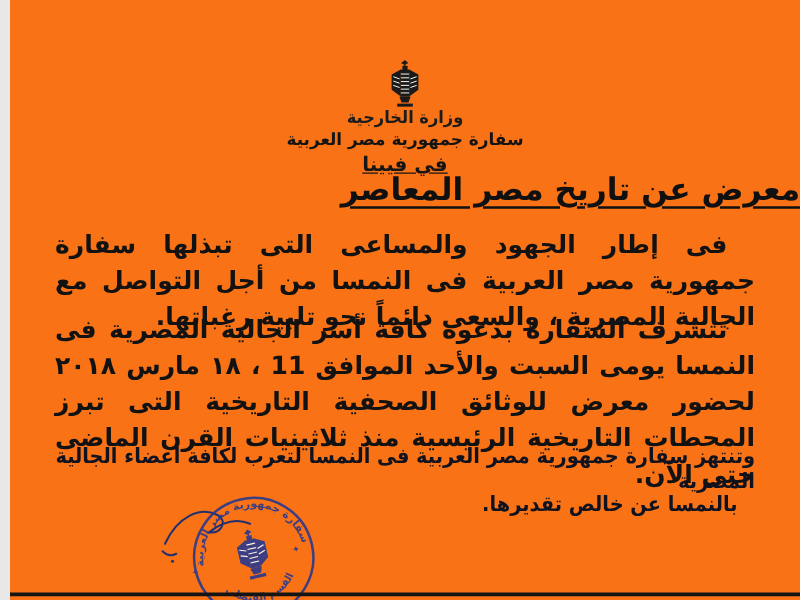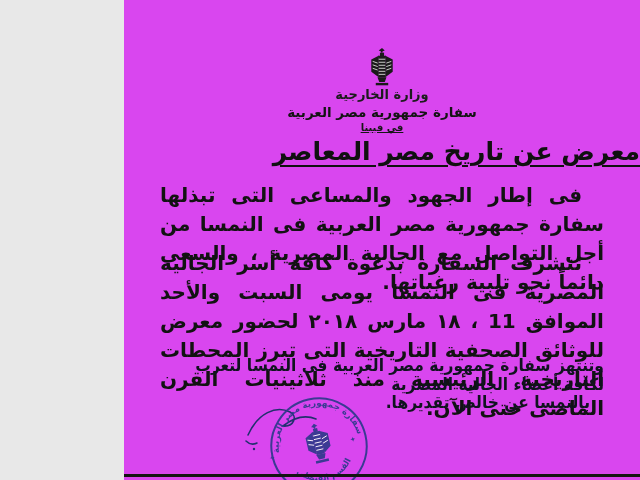--- a/index.html
+++ b/index.html
@@ -1,38 +1,38 @@
 <!DOCTYPE html>
 <html lang="ar" dir="rtl"><head>
 <meta charset="utf-8">
 <style>
   html,body{margin:0;padding:0;background:#e8e8e8;}
   .page{
     position:relative;
-    width:516px;height:480px;
-    background:#d946ef;
+    width:632px;height:480px;
+    background:#f97316;
     overflow:hidden;
     font-family:"DejaVu Sans", sans-serif;
     color:#161616;
     direction:rtl;
   }
   
   .emblem-wrap{position:absolute;top:48px;left:0;right:0;text-align:center;}
   .ministry-logo{
     position:absolute;top:87px;left:0;right:0;text-align:center;
     font-size:13px;font-weight:bold;letter-spacing:-0.5px;color:#1c1c1c;
     transform:scaleY(1.05);
   }
   .embassy-name{
     position:absolute;top:104px;left:0;right:0;text-align:center;
     font-size:13.5px;font-weight:bold;color:#141414;
   }
   .city-line{
     position:absolute;top:122px;left:0;right:0;text-align:center;
-    font-size:10px;font-weight:bold;text-decoration:underline;
+    font-size:16px;font-weight:bold;text-decoration:underline;
   }
   
   .doc-title{
     position:absolute;top:137px;left:0;right:0;text-align:right;
     font-size:25px;font-weight:bold;
     text-decoration:underline;
     text-decoration-thickness:2px;
     text-underline-offset:5px;
     color:#101010;
   }

